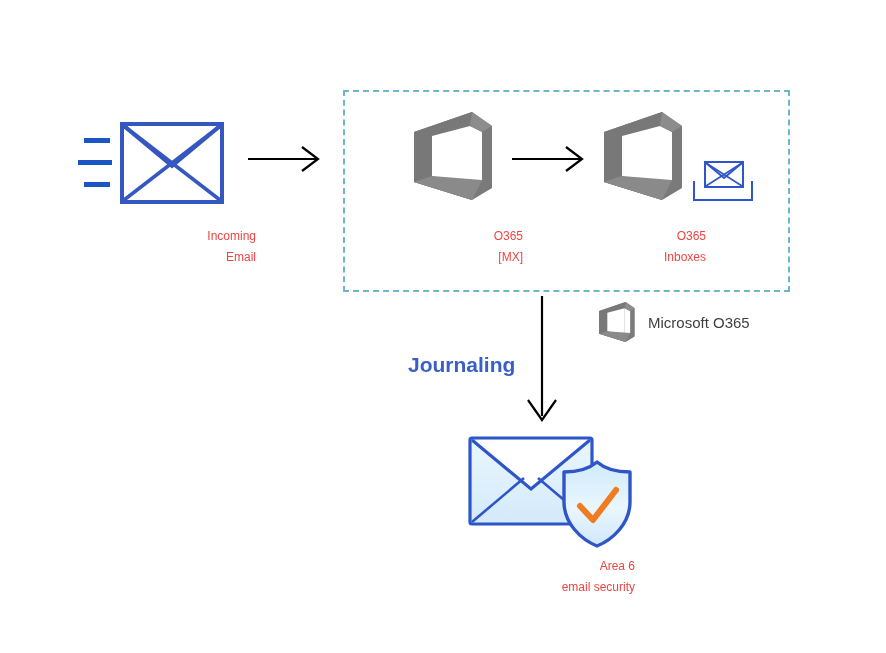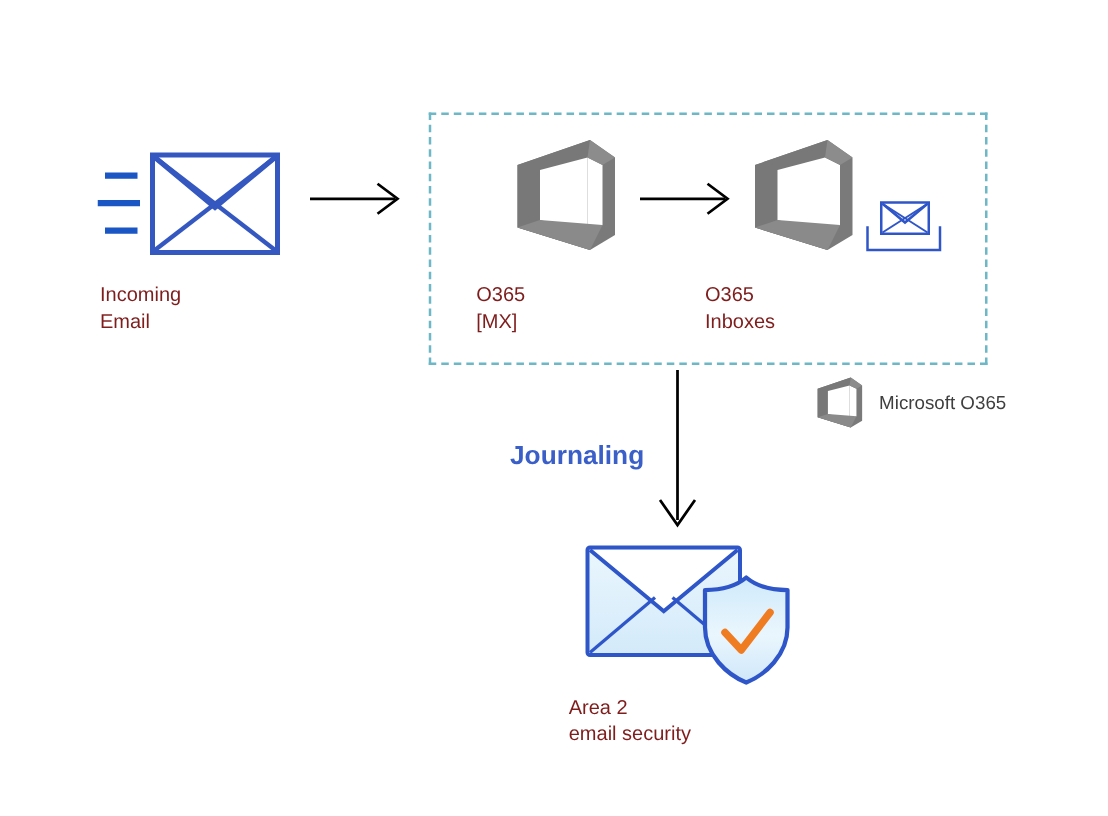--- a/index.html
+++ b/index.html
@@ -19,24 +19,24 @@
     position: absolute;
     inset: 0;
     width: 886px;
     height: 653px;
   }
   .node {
     position: absolute;
   }
   .label {
     position: absolute;
-    text-align: left;
-    font-size: 16px;
+    text-align: right;
+    font-size: 12px;
     line-height: 21px;
-    color: #7f1d1d;
+    color: #ef4444;
     white-space: pre-line;
     font-family: "Liberation Sans", sans-serif;
   }
 
   
   #o365-zone {
     left: 343px;
     top: 90px;
     width: 447px;
     height: 202px;
@@ -56,21 +56,21 @@
   
   #o365-mx-icon { left: 408px; top: 110px; width: 86px; height: 92px; }
   #o365-mx-label { left: 381px; top: 226px; width: 142px; }
 
   
   #o365-inboxes-icon { left: 598px; top: 110px; width: 86px; height: 92px; }
   #o365-inbox-tray-icon { left: 692px; top: 159px; width: 62px; height: 44px; }
   #o365-inboxes-label { left: 564px; top: 226px; width: 142px; }
 
   
-  #legend-o365 { left: 625px; top: 301px; width: 180px; height: 42px; display: flex; align-items: center; gap: 12px; justify-content: flex-end; }
+  #legend-o365 { left: 596px; top: 301px; width: 180px; height: 42px; display: flex; align-items: center; gap: 12px; }
   #legend-o365-icon { width: 40px; height: 42px; flex: 0 0 auto; }
   #legend-o365-text { font-size: 15px; color: #3f3f3f; font-family: "Liberation Sans", sans-serif; white-space: nowrap; }
 
   
   #journaling-label {
     left: 408px;
     top: 354px;
     width: 120px;
     font-size: 21px;
     font-weight: bold;
@@ -197,16 +197,16 @@
 
       <rect x="4" y="8" width="122" height="86" rx="2" fill="url(#envGrad)" stroke="#2f56c8" stroke-width="3.2"></rect>
       <path d="M 6 10 L 65 59 L 124 10" fill="#ffffff" stroke="#2f56c8" stroke-width="3.2" stroke-linejoin="miter"></path>
       <path d="M 6 92 L 58 48" fill="none" stroke="#2f56c8" stroke-width="2.6"></path>
       <path d="M 124 92 L 72 48" fill="none" stroke="#2f56c8" stroke-width="2.6"></path>
 
       <path d="M 98 42 C 112 42 124 38 131 32 C 138 38 150 42 164 42 L 164 72 C 164 94 146 110 131 116 C 116 110 98 94 98 72 Z" fill="url(#shieldGrad)" stroke="#2f56c8" stroke-width="3.4" stroke-linejoin="round"></path>
       <path d="M 114 76 L 127 90 L 150 60" fill="none" stroke="#f07c22" stroke-width="6" stroke-linecap="round" stroke-linejoin="round"></path>
     </svg>
   </div>
-  <div class="label" id="area1-label">Area 2
+  <div class="label" id="area1-label">Area 6
 email security</div>
 
 </div>
 
 </body></html>

